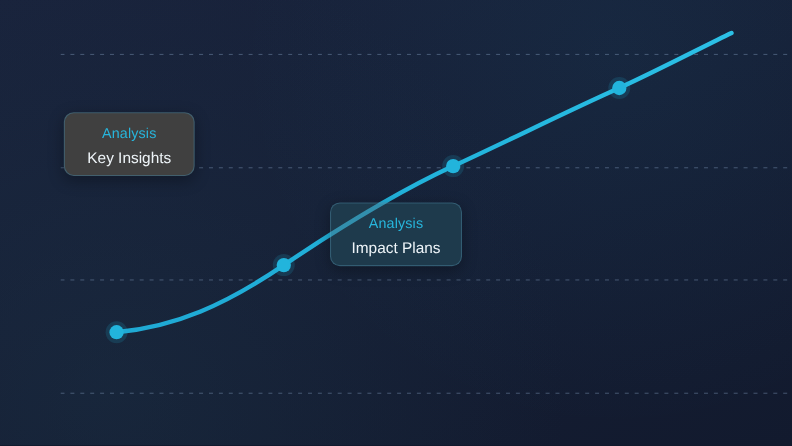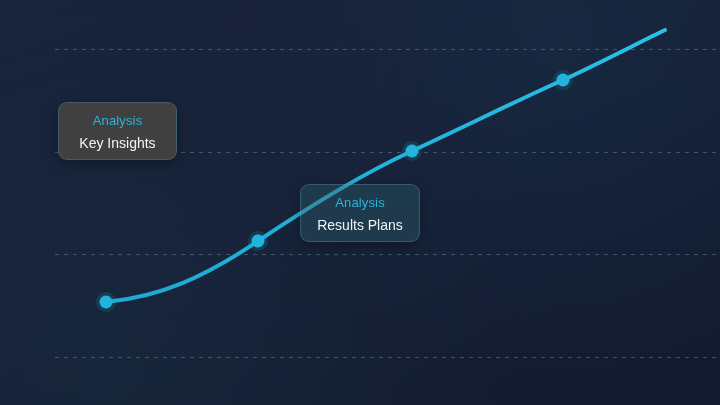--- a/index.html
+++ b/index.html
@@ -113,21 +113,21 @@
 
   <div id="card-layer">
 
     <div class="card" id="card-0" style="left: 58px; top: 102px; width: 119px; height: 58px; background: #404040;">
       <div class="card-title">Analysis</div>
       <div class="card-subtitle">Key Insights</div>
     </div>
 
     <div class="card" id="card-1" style="left: 300px; top: 184px; width: 120px; height: 58px; background: rgb(30, 58, 76);">
       <div class="card-title">Analysis</div>
-      <div class="card-subtitle">Results Plans</div>
+      <div class="card-subtitle">Impact Plans</div>
     </div>
 
 
   </div>
 
   <div id="overline-layer">
     <svg width="720" height="405" viewBox="0 0 720 405">
       <defs>
         <clipPath id="strategyClip">
           <rect id="strategy-clip-rect" rx="9" ry="9" x="300" y="184" width="120" height="58"></rect>

